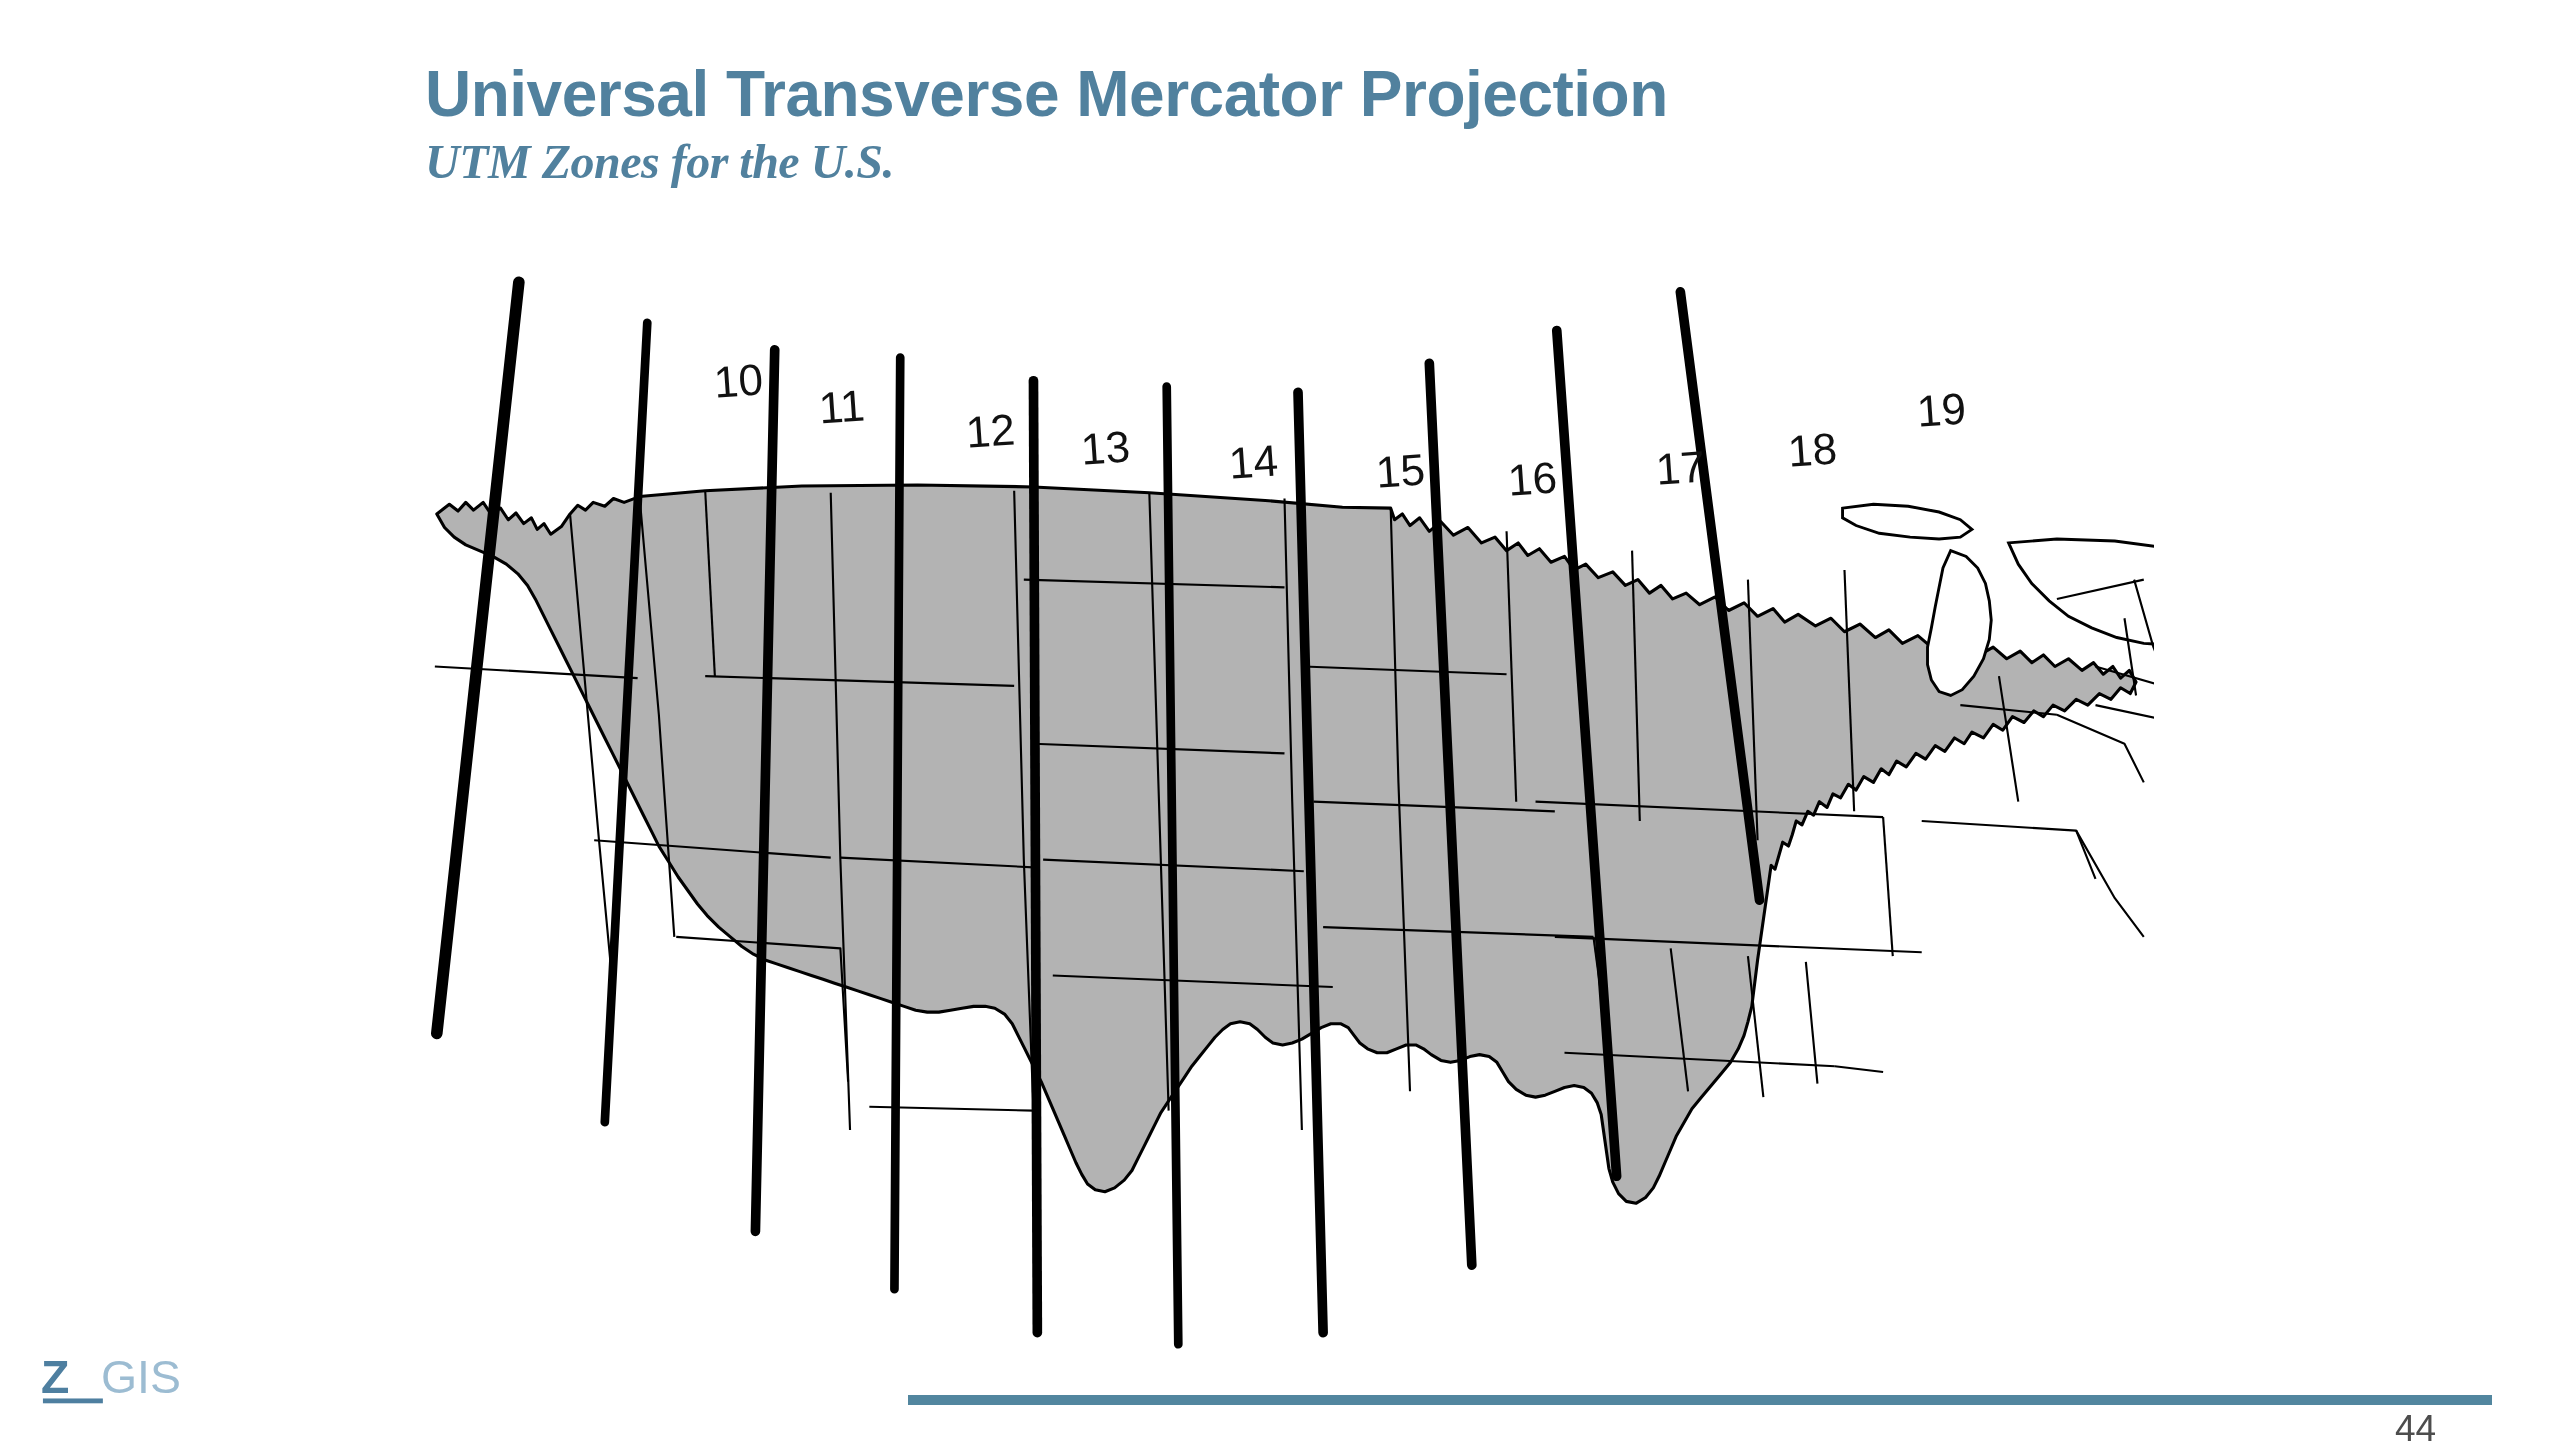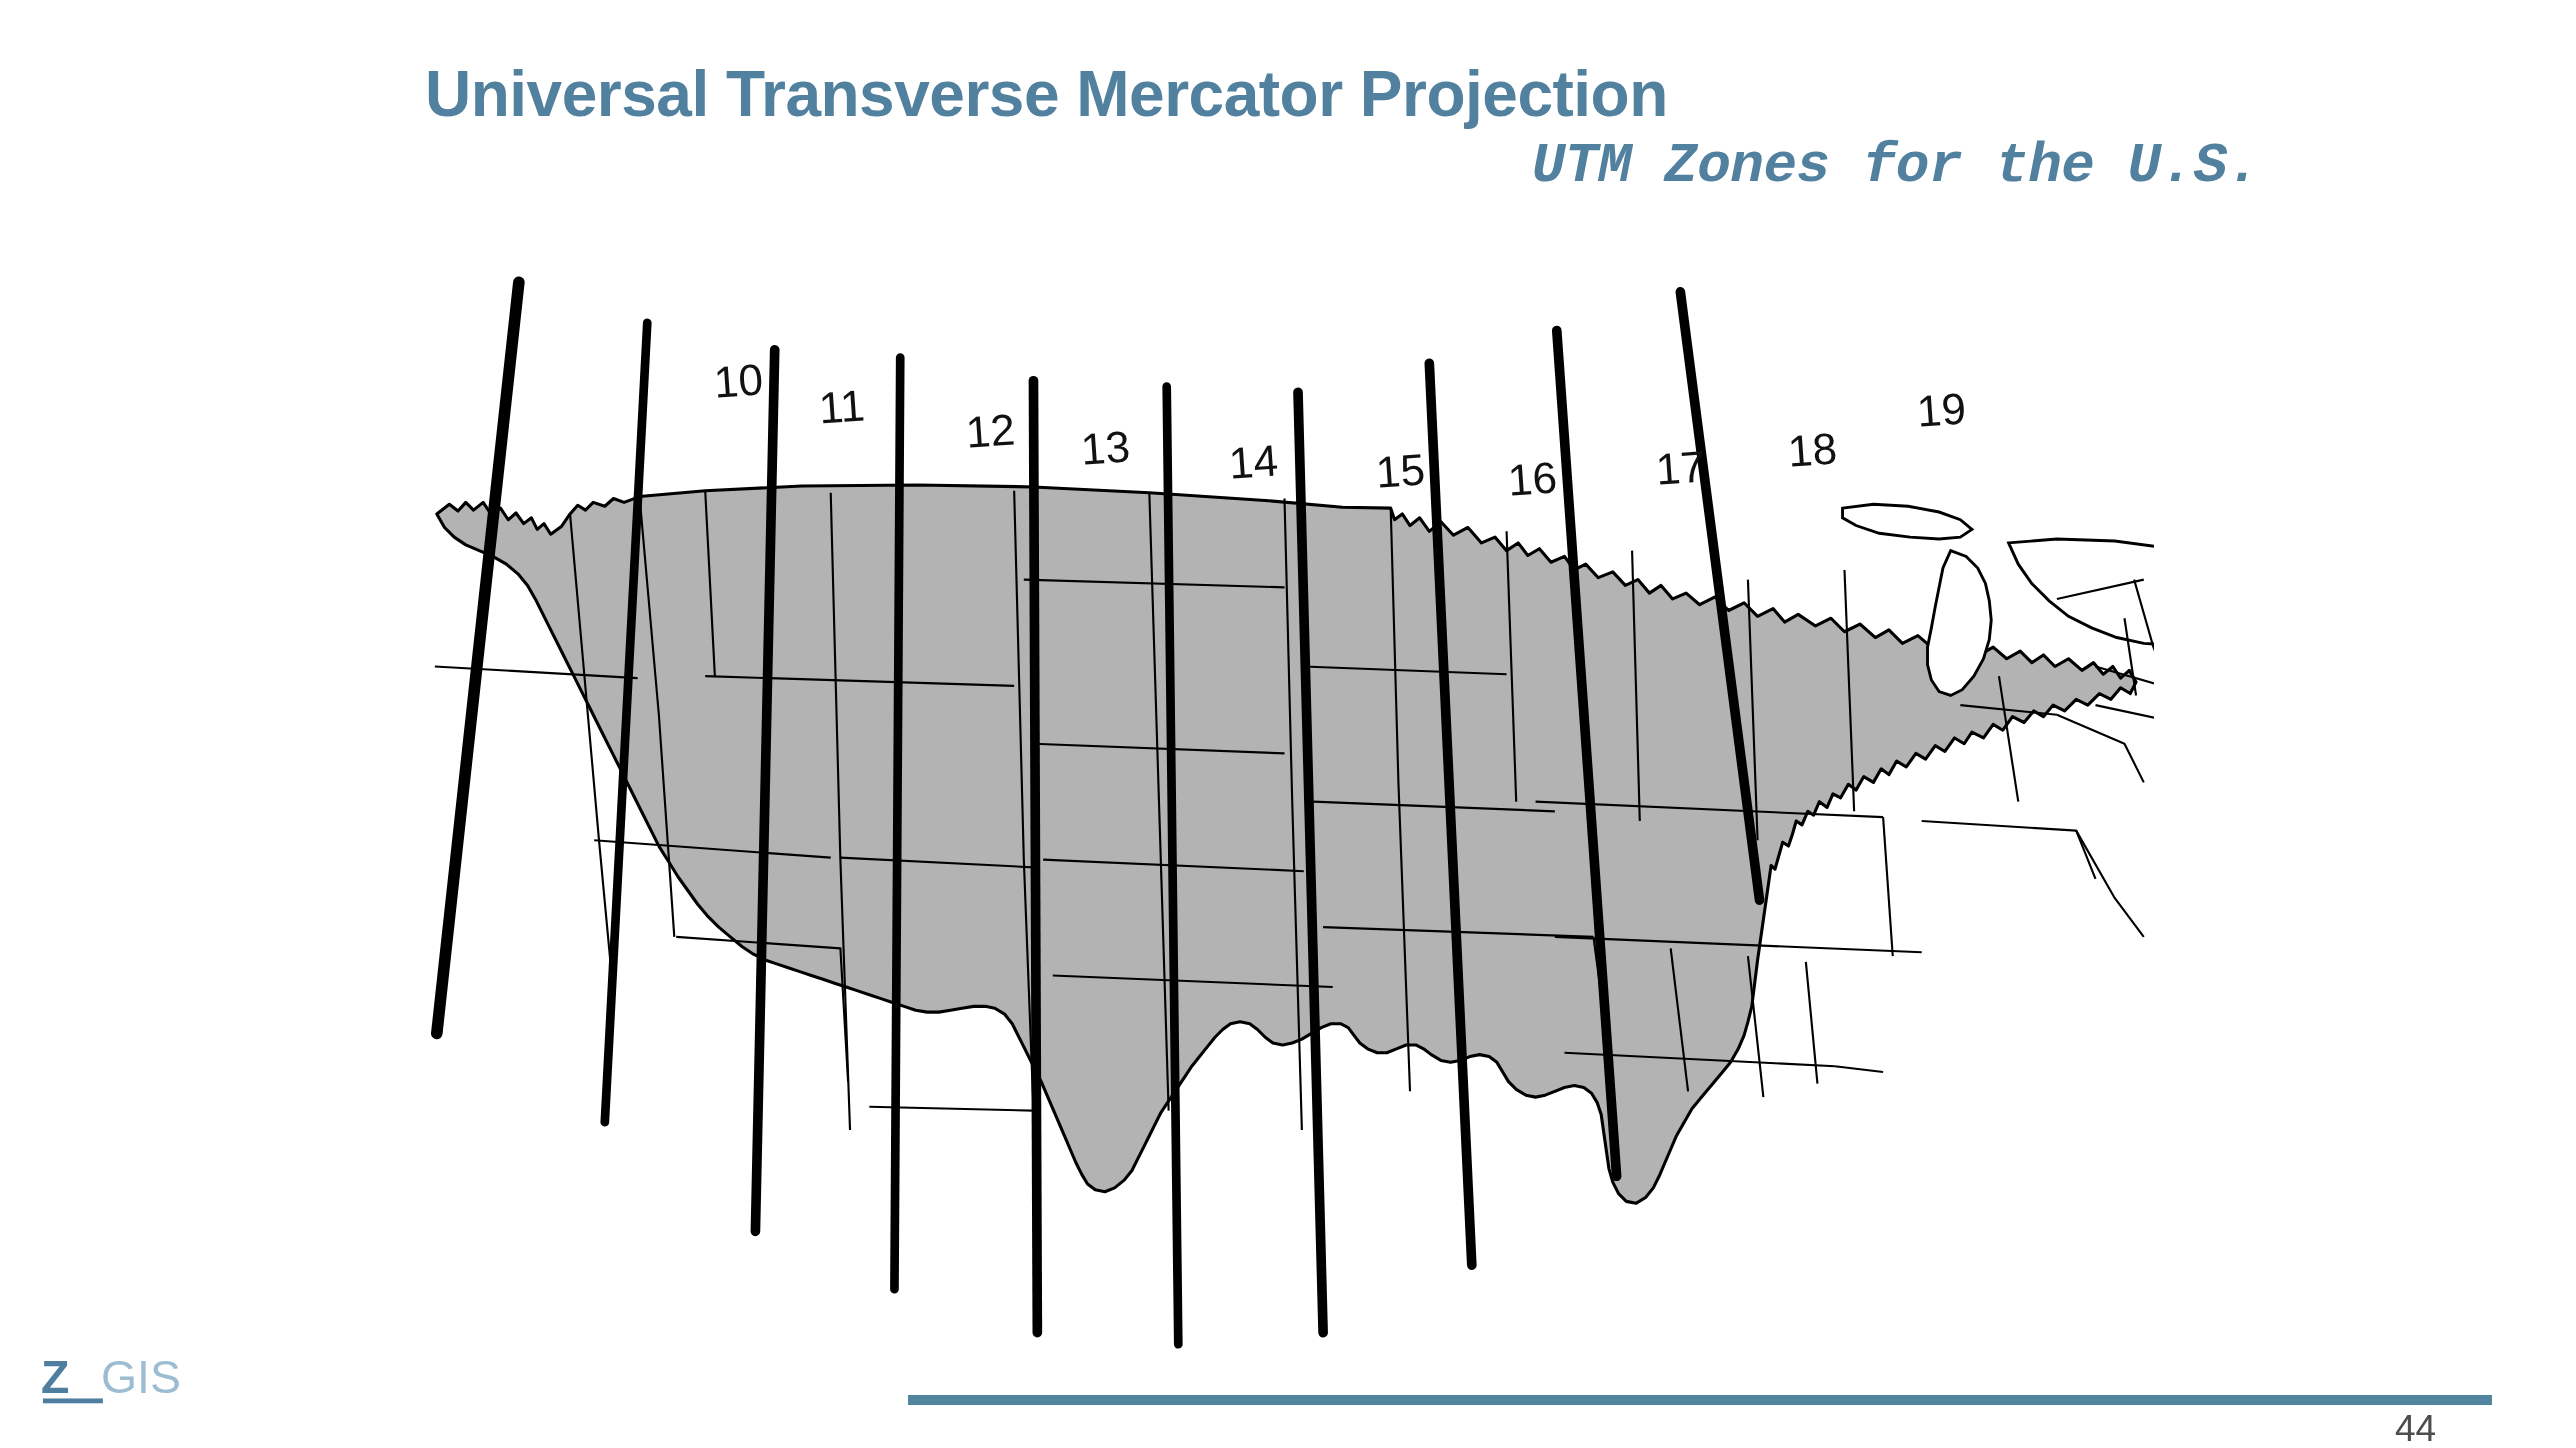--- a/index.html
+++ b/index.html
@@ -34,30 +34,29 @@
   #slide-title {
     font-family: "Liberation Sans", sans-serif;
     font-size: 64px;
     font-weight: bold;
     color: #51819e;
     letter-spacing: -0.5px;
     line-height: 1.08;
     white-space: nowrap;
   }
   #slide-subtitle {
-    font-family: Liberation Mono, monospace;
-    font-size: 56px;
+    font-family: Liberation Serif, serif;
+    font-size: 48px;
     font-weight: bold;
     font-style: italic;
     color: #51819e;
     letter-spacing: -0.5px;
     line-height: 1.12;
     margin-top: 5.8px;
     white-space: nowrap;
-    text-align: right;
   }
 
   
   #map-figure {
     position: absolute;
     left: 415px;
     top: 261px;
     width: 1739px;
     height: 1091px;
   }

